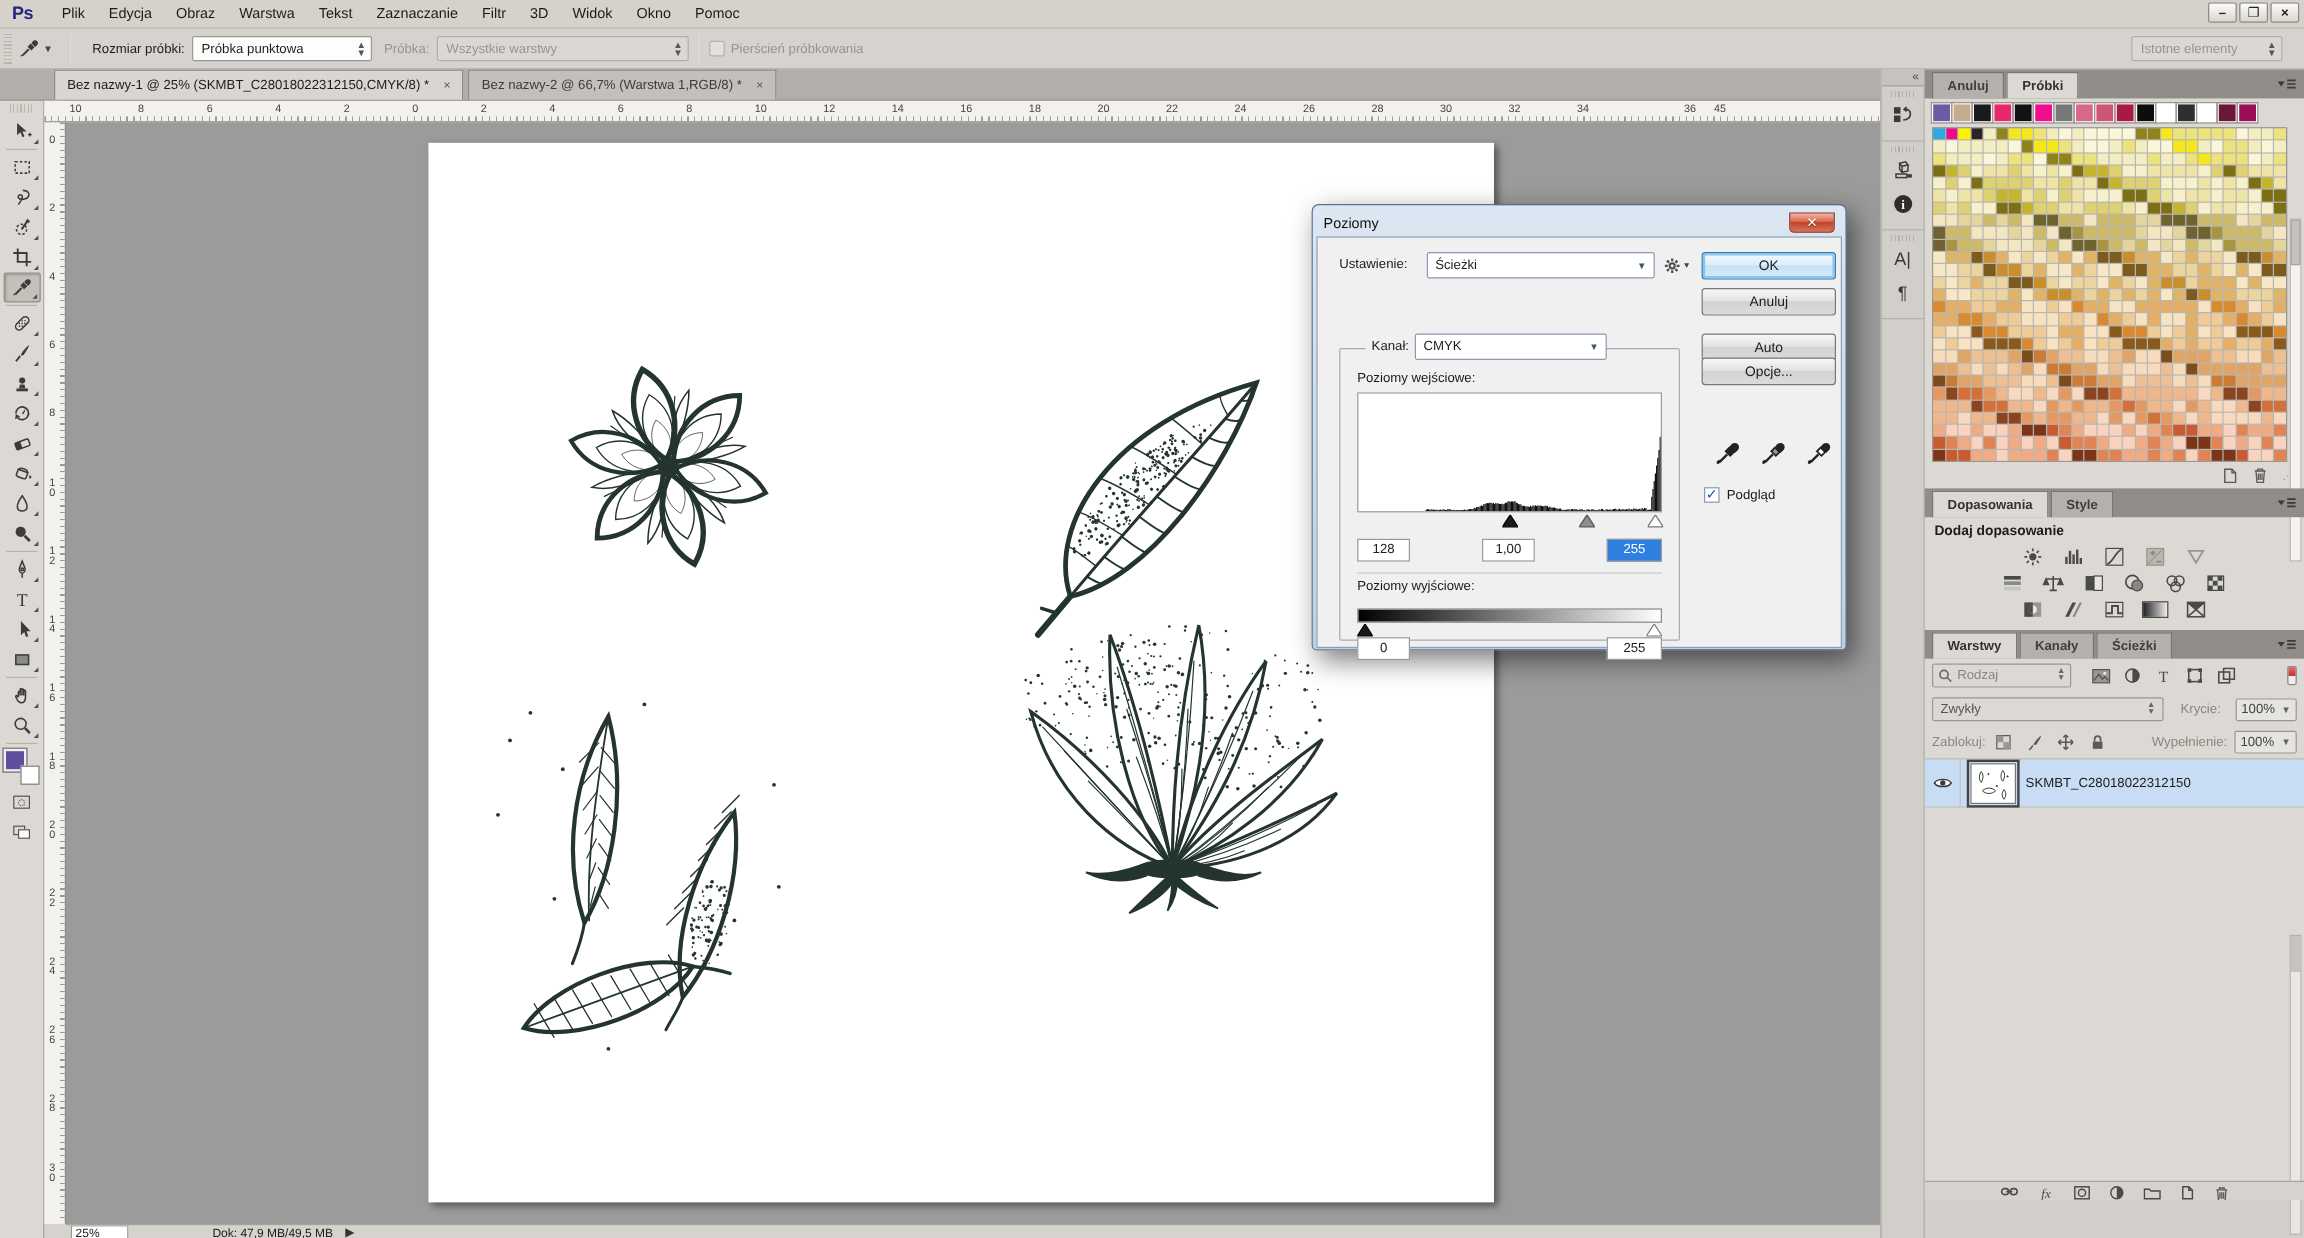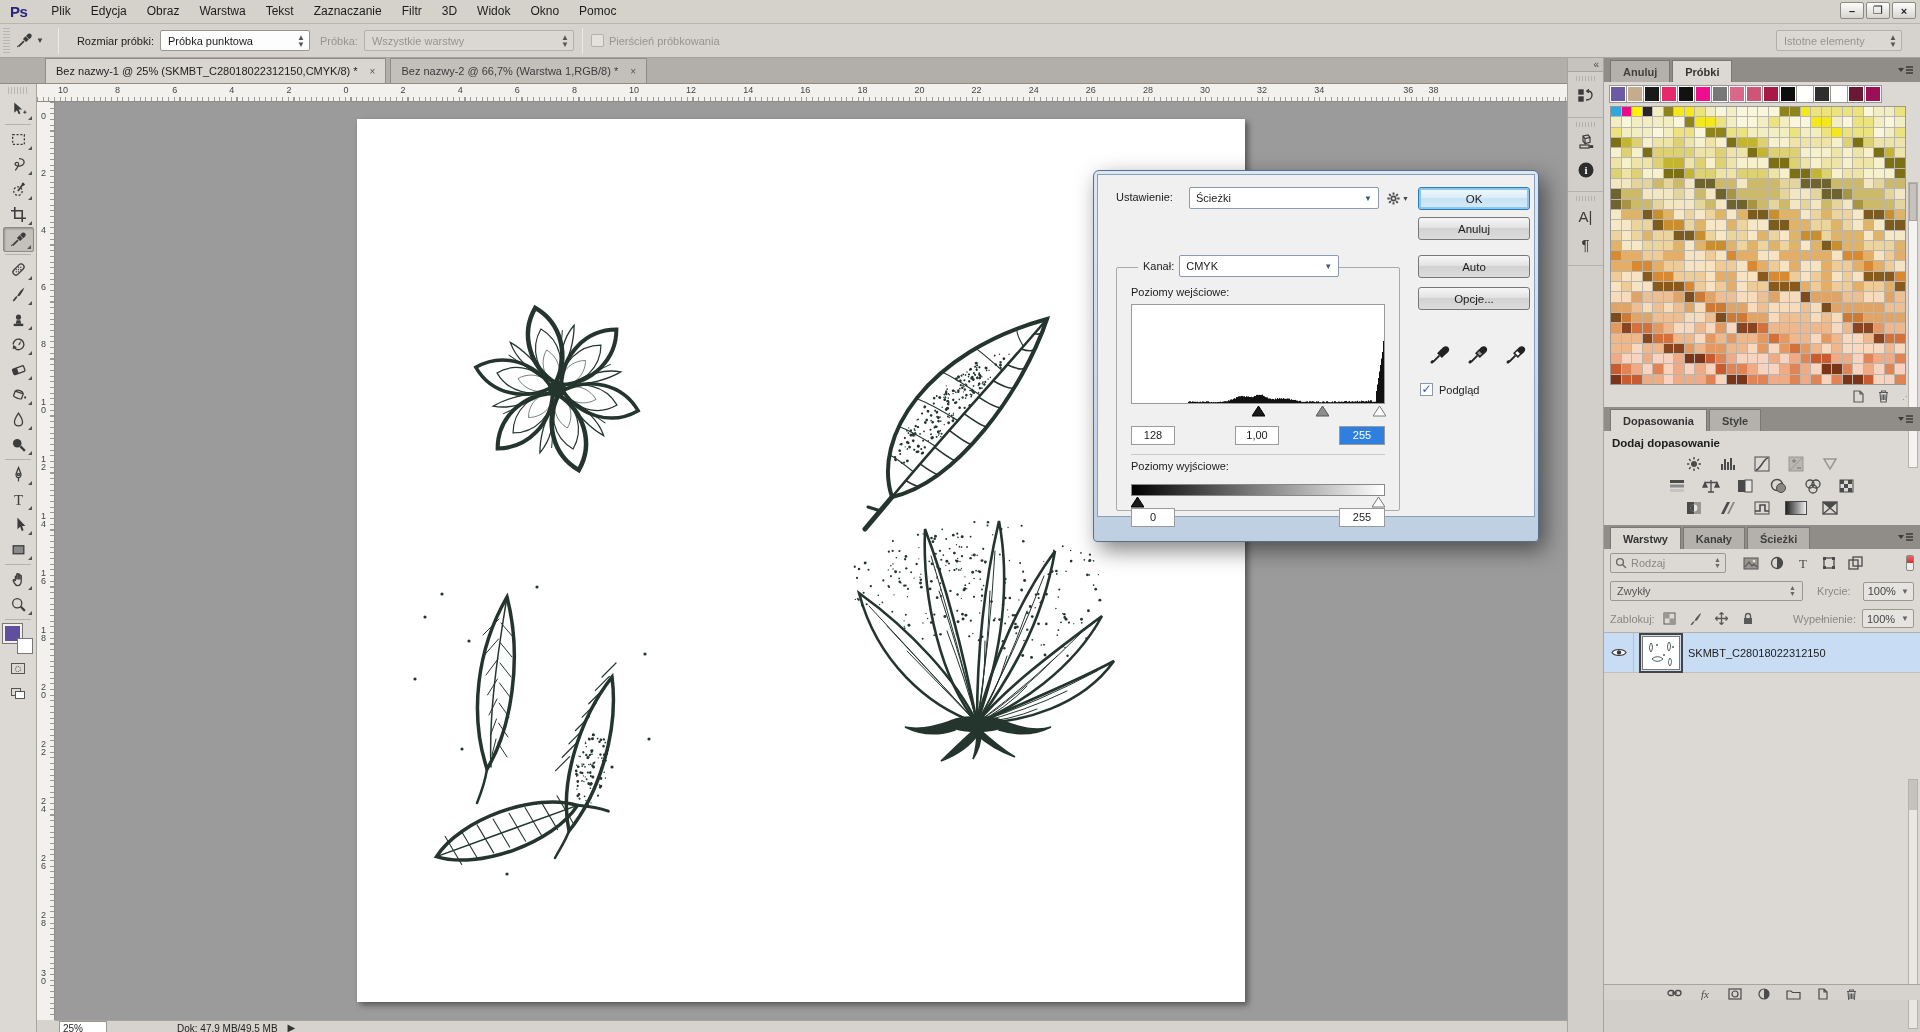--- a/index.html
+++ b/index.html
@@ -449,21 +449,21 @@
     <span class="rlabel" style="left: 820.4px;">18</span>
     <span class="rlabel" style="left: 877.5px;">20</span>
     <span class="rlabel" style="left: 934.6px;">22</span>
     <span class="rlabel" style="left: 991.7px;">24</span>
     <span class="rlabel" style="left: 1048.8px;">26</span>
     <span class="rlabel" style="left: 1105.9px;">28</span>
     <span class="rlabel" style="left: 1163px;">30</span>
     <span class="rlabel" style="left: 1220.1px;">32</span>
     <span class="rlabel" style="left: 1277.2px;">34</span>
     <span class="rlabel" style="left: 1334.3px; margin-left: 32px;">36</span>
-    <span class="rlabel" style="left: 1391.4px;">38</span>
+    <span class="rlabel" style="left: 1391.4px;">45</span>
   </div>
 <div id="left-ruler">
     <span class="rlabel" style="top: 10px;">0</span>
     <span class="rlabel" style="top: 67.1px;">2</span>
     <span class="rlabel" style="top: 124.2px;">4</span>
     <span class="rlabel" style="top: 181.3px;">6</span>
     <span class="rlabel" style="top: 238.4px;">8</span>
     <span class="rlabel" style="top: 295.5px;">1
 0</span>
     <span class="rlabel" style="top: 352.6px;">1
@@ -2429,20 +2429,24 @@
             <svg width="13" height="14" viewBox="0 0 13 14" fill="none" stroke="#5a5a5a" stroke-width="1.1">
               <path d="M2 3.5 H11 M4.5 3.5 V2 H8.5 V3.5 M3 3.5 L3.8 13 H9.2 L10 3.5 M5 5.5 V11 M6.5 5.5 V11 M8 5.5 V11"></path>
             </svg>
           </span>
         </div>
     </div>
   </div>
 </div>
 
 <div id="levels-dialog">
+  <div id="dlg-titlebar">
+    <span id="dlg-title">Poziomy</span>
+    <span id="dlg-close">✕</span>
+  </div>
   <div id="dlg-body">
     <span class="dlg-label" style="left:18px;top:16px;">Ustawienie:</span>
     <span class="dlg-dd" style="left:91px;top:12px;width:190px;">
       <span>Ścieżki</span>
       <span class="dd-arrow">▼</span>
     </span>
     <span id="gear-btn">
       <svg width="15" height="15" viewBox="0 0 16 16">
           <g fill="#4a4a4a">
             <circle cx="8" cy="8" r="3.2"></circle>
@@ -2451,21 +2455,21 @@
             </g>
             <circle cx="8" cy="8" r="1.4" fill="#f0f0f0"></circle>
           </g>
         </svg>
       <span style="font-size:7px;color:#444;">▼</span>
     </span>
 
     <div class="dlg-btn focused" style="left:320px;top:12px;">OK</div>
     <div class="dlg-btn" style="left:320px;top:42px;">Anuluj</div>
     <div class="dlg-btn" style="left:320px;top:80px;">Auto</div>
-    <div class="dlg-btn" style="left:320px;top:112px;">Opcje...</div>
+    <div class="dlg-btn" style="left:320px;top:100px;">Opcje...</div>
 
     <div id="channel-group">
       <span class="dlg-label" style="left:14px;top:18px;">Poziomy wejściowe:</span>
       <div id="histogram-box">
         <svg id="histogram-svg" width="252" height="98" viewBox="0 0 252 98">
             <rect x="56" y="96.79709931593212" width="1" height="1.2029006840678813" fill="#111"></rect>
             <rect x="57" y="96.31765041305792" width="1" height="1.6823495869420875" fill="#111"></rect>
             <rect x="58" y="96.29234523664766" width="1" height="1.7076547633523358" fill="#111"></rect>
             <rect x="59" y="97.04033107503572" width="1" height="0.9596689249642709" fill="#111"></rect>
             <rect x="60" y="96.35203761469201" width="1" height="1.6479623853079959" fill="#111"></rect>

